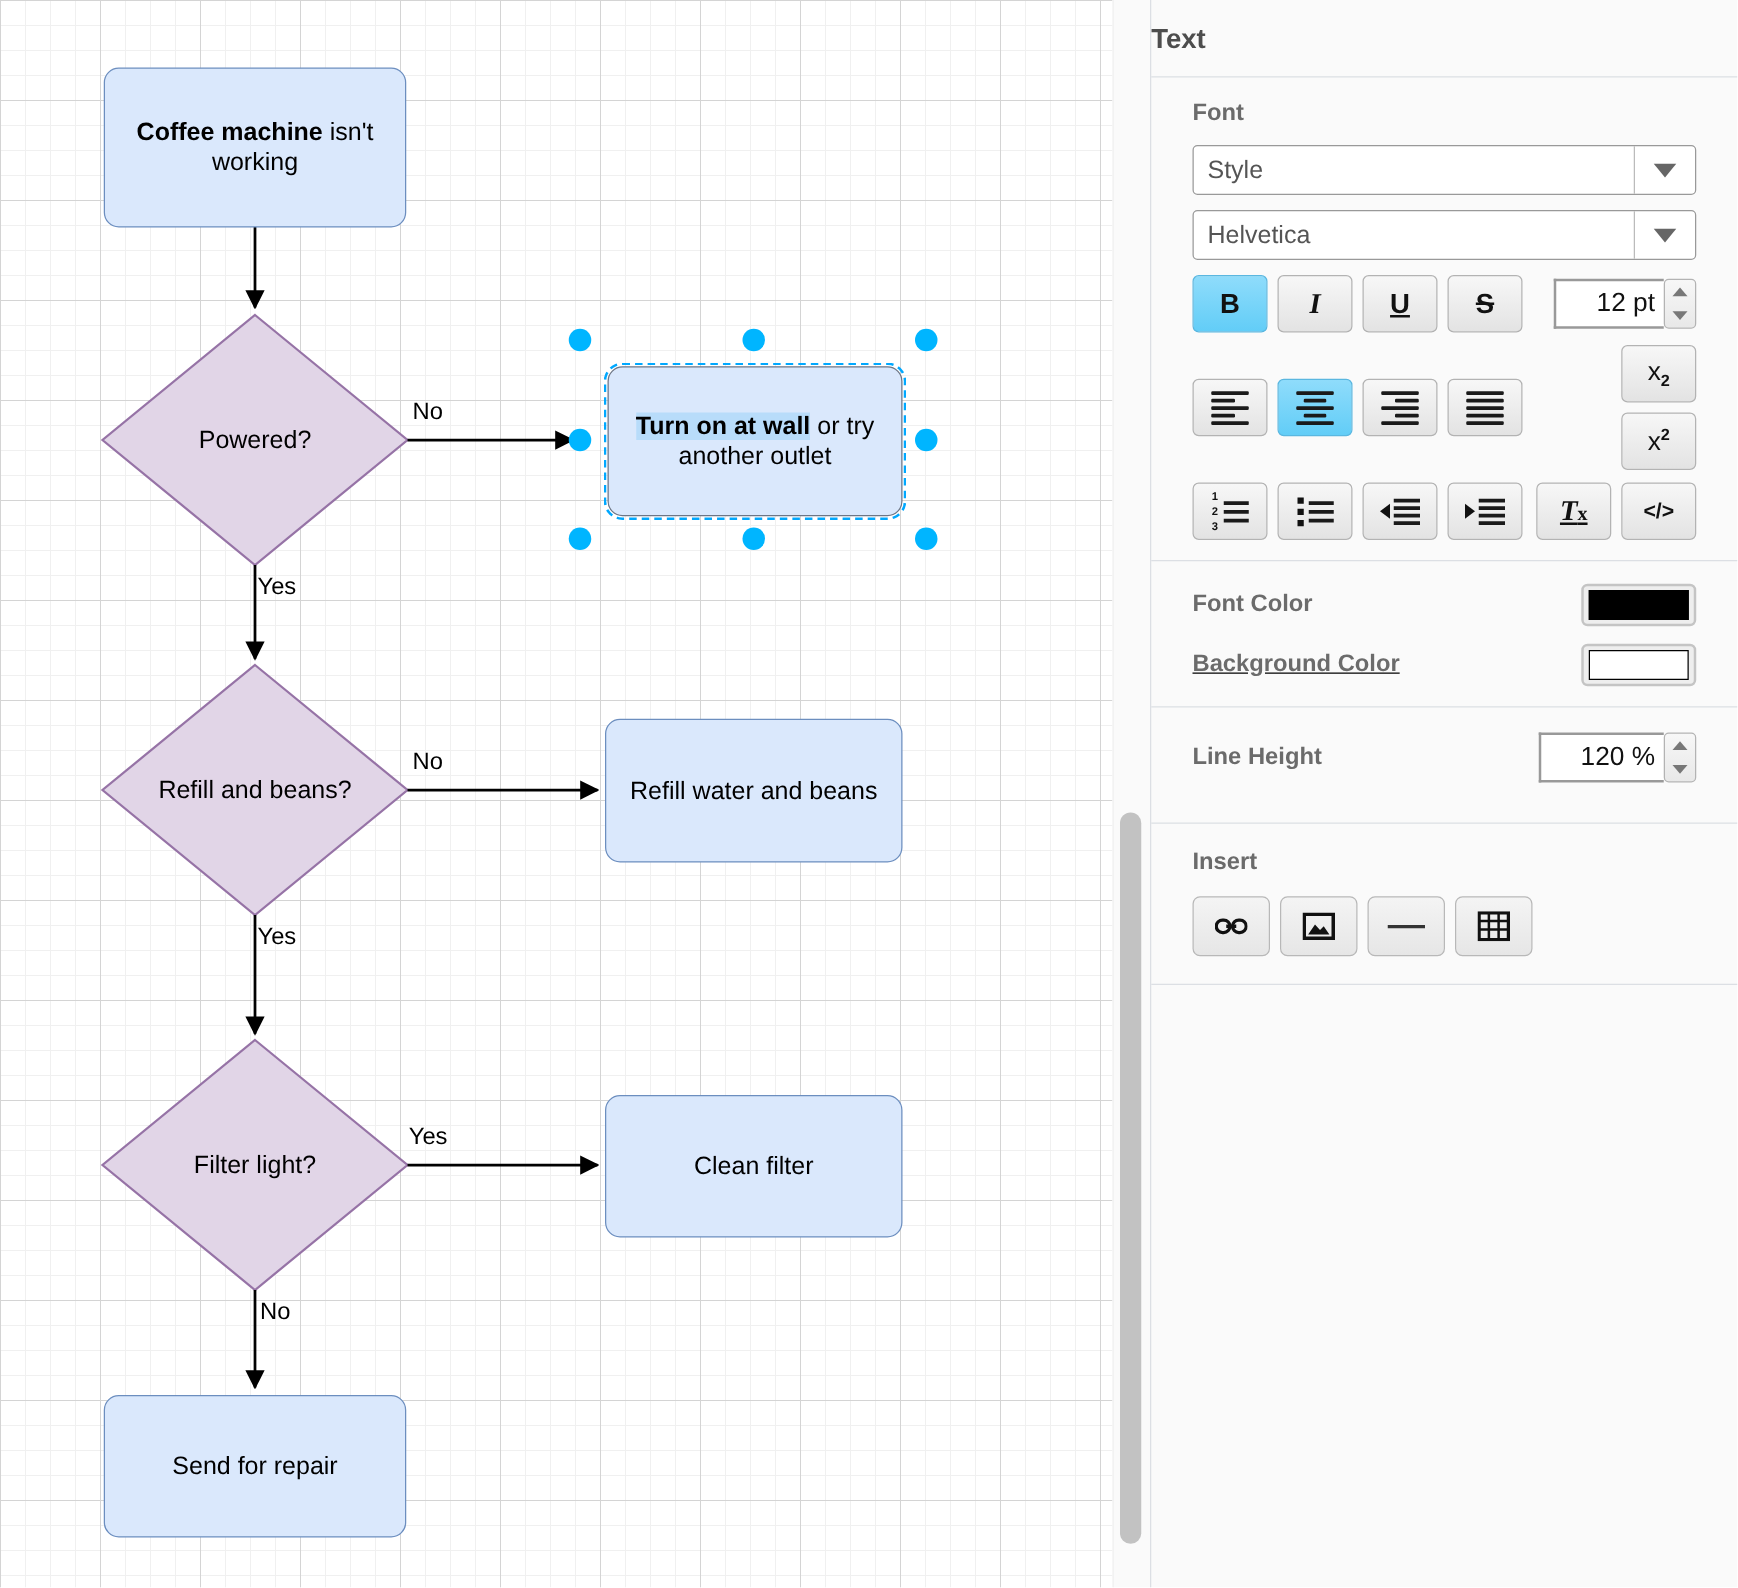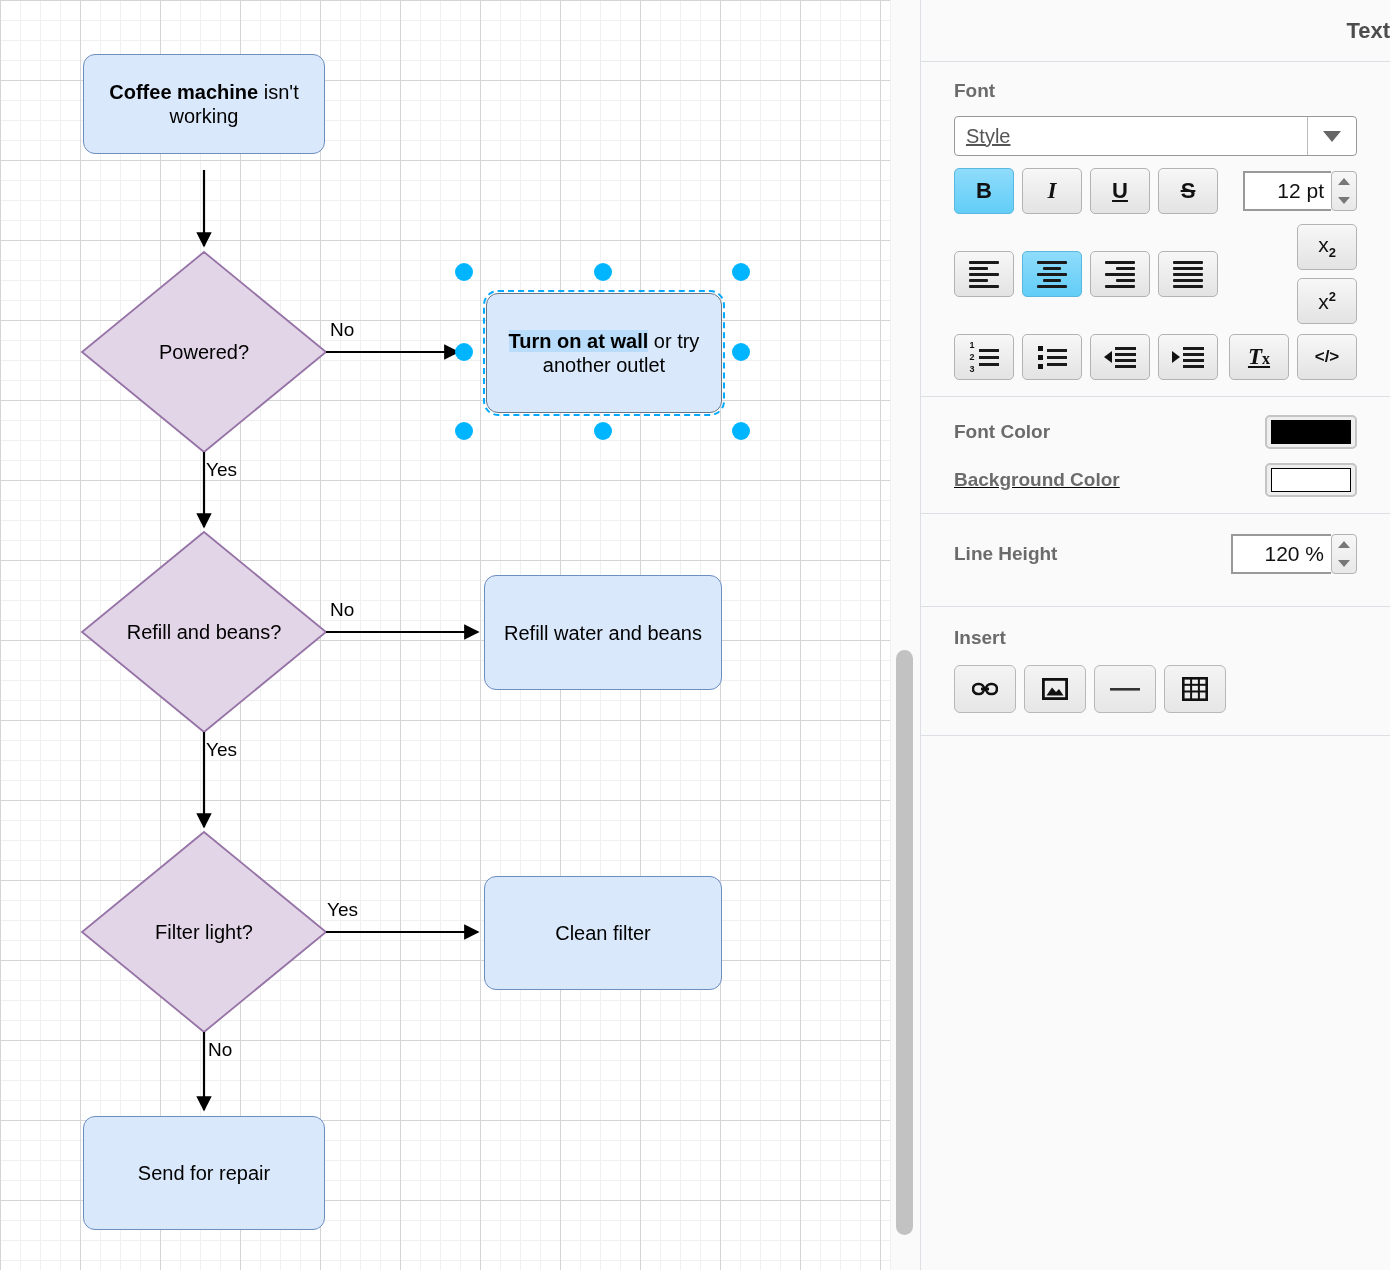--- a/index.html
+++ b/index.html
@@ -58,35 +58,35 @@
     position:absolute;left:5px;top:650px;width:17px;height:585px;
     border-radius:9px;background:#c2c2c2;
   }
 
   
   #panel{
     position:absolute;left:920px;top:0;width:470px;height:1270px;
     background:#fafafa;border-left:1px solid #dcdfe4;box-sizing:border-box;
   }
   #panel-header{
-    height:62px;display:flex;align-items:center;justify-content:flex-end;
+    height:62px;display:flex;align-items:center;justify-content:flex-start;
     border-bottom:1px solid #dcdfe4;box-sizing:border-box;
   }
   #panel-header .ttl{font-size:22px;font-weight:bold;color:#4d4d4d;}
 
   .section{padding:18px 33px 16px 33px;border-bottom:1px solid #dcdfe4;box-sizing:border-box;}
   .section.nobord{border-bottom:none;}
   .sec-title{font-size:19px;font-weight:bold;color:#6b6b6b;margin-bottom:14px;}
 
   .combo{
     position:relative;height:40px;background:#fff;border:1px solid #999;
     border-radius:4px;margin-bottom:12px;display:flex;align-items:center;
     box-sizing:border-box;
   }
-  .combo .val{padding-left:11px;font-size:20px;color:#555;text-decoration:underline;}
+  .combo .val{padding-left:11px;font-size:20px;color:#555;}
   .combo .arrowbtn{
     position:absolute;right:0;top:0;bottom:0;width:48px;
     border-left:1px solid #bbb;display:flex;align-items:center;justify-content:center;
   }
   .caret{width:0;height:0;border-left:9px solid transparent;border-right:9px solid transparent;
          border-top:11px solid #666;}
 
   .btnrow{display:flex;align-items:center;margin-top:10px;}
   .gbtn{
     width:60px;height:46px;margin-right:8px;border:1px solid #b3b3b3;border-radius:5px;
@@ -175,21 +175,21 @@
 
       <line x1="204" y1="170" x2="204" y2="246" stroke="#000" stroke-width="2.2" marker-end="url(#arr)"></line>
       <line x1="326" y1="352" x2="458" y2="352" stroke="#000" stroke-width="2.2" marker-end="url(#arr)"></line>
       <line x1="204" y1="452" x2="204" y2="527" stroke="#000" stroke-width="2.2" marker-end="url(#arr)"></line>
       <line x1="326" y1="632" x2="478" y2="632" stroke="#000" stroke-width="2.2" marker-end="url(#arr)"></line>
       <line x1="204" y1="732" x2="204" y2="827" stroke="#000" stroke-width="2.2" marker-end="url(#arr)"></line>
       <line x1="326" y1="932" x2="478" y2="932" stroke="#000" stroke-width="2.2" marker-end="url(#arr)"></line>
       <line x1="204" y1="1032" x2="204" y2="1110" stroke="#000" stroke-width="2.2" marker-end="url(#arr)"></line>
     </svg>
 
-    <div class="node rbox" style="left:83px;top:54px;width:242px;height:100px;">
+    <div class="node rbox" style="left:83px;top:54px;width:242px;height:128px;">
       <span><b class="bold">Coffee machine</b><span> isn't working</span></span>
     </div>
 
     <div class="node rbox selected" style="left:486px;top:293px;width:236px;height:120px;">
       <span><b class="bold sel-text">Turn on at wall</b><span> or try another outlet</span></span>
     </div>
 
     <div class="node rbox" style="left:484px;top:575px;width:238px;height:115px;">
       <span>Refill water and beans</span>
     </div>
@@ -242,20 +242,26 @@
     <div class="section">
       <div class="sec-title">Font</div>
 
       <div class="combo">
         <span class="val">Style</span>
         <span class="arrowbtn">
             <i class="caret"></i>
           </span>
       </div>
 
+      <div class="combo">
+        <span class="val">Helvetica</span>
+        <span class="arrowbtn">
+            <i class="caret"></i>
+          </span>
+      </div>
 
       <div class="btnrow">
         <div class="gbtn on">
           <span class="bi">B</span>
         </div>
         <div class="gbtn">
           <span class="ii">I</span>
         </div>
         <div class="gbtn">
           <span class="ui">U</span>

